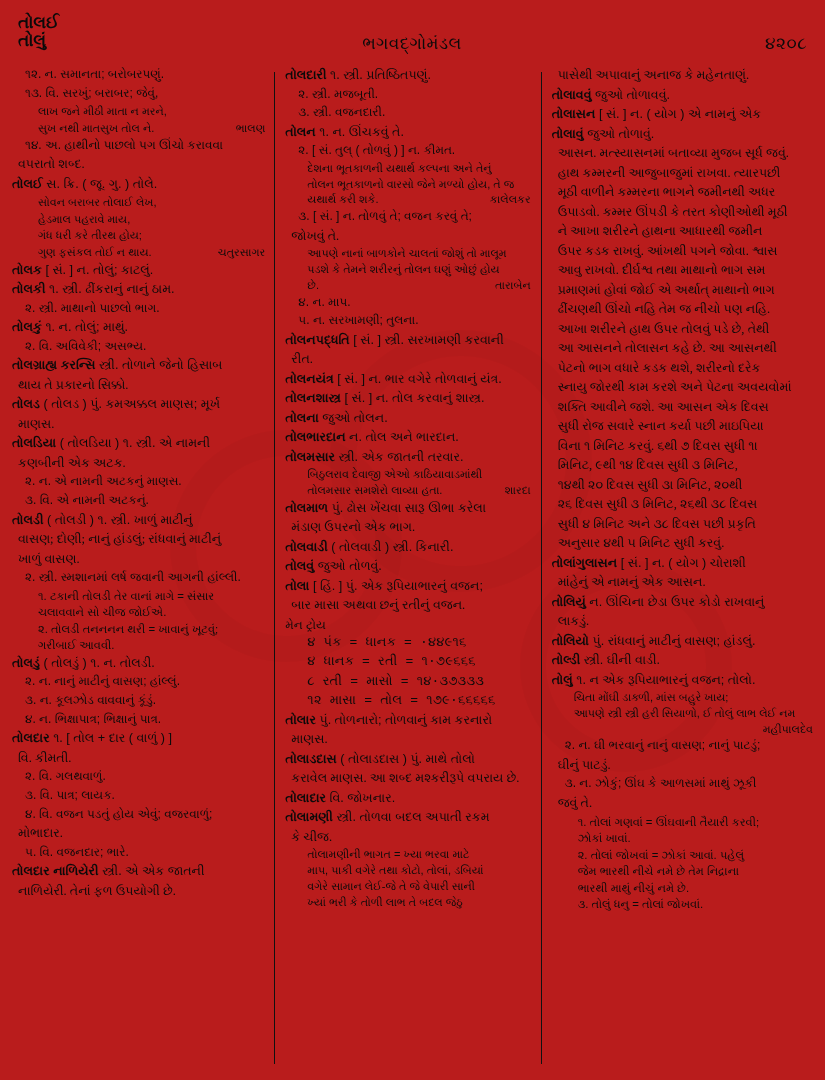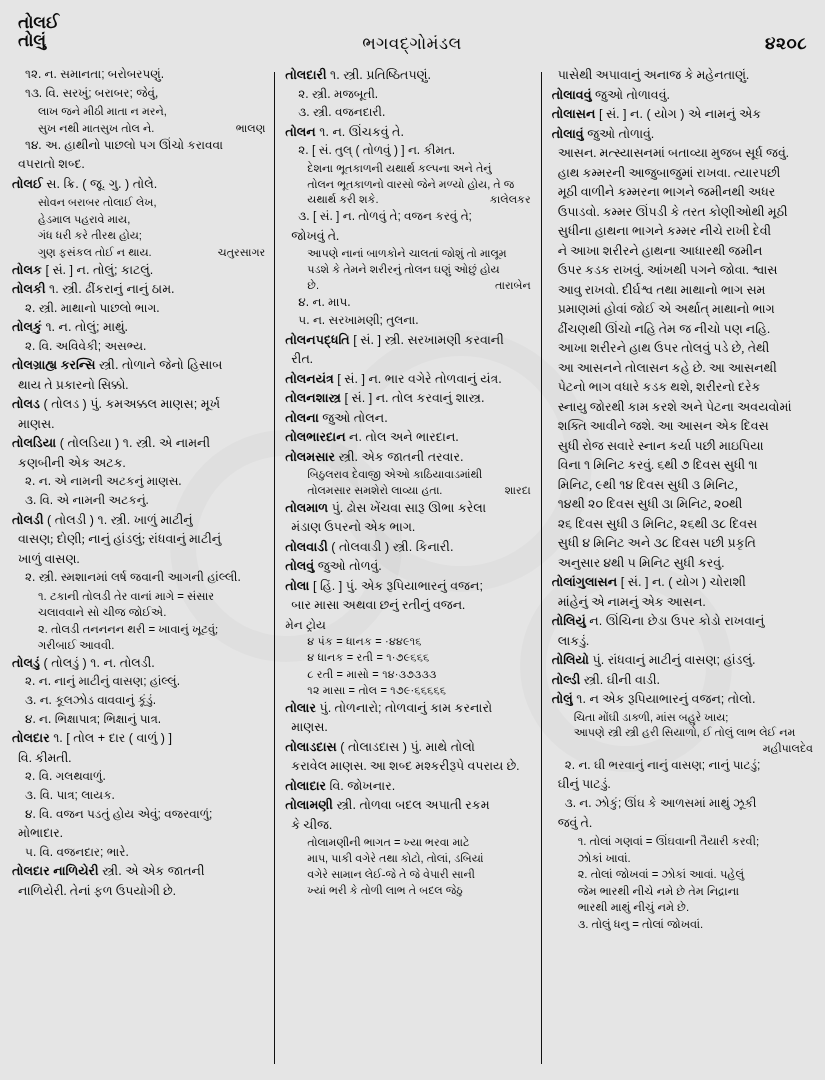--- a/index.html
+++ b/index.html
@@ -16,21 +16,21 @@
     position: relative;
     overflow: hidden;
   }
 
   .page {
     width: 825px;
     height: 1080px;
     box-sizing: border-box;
     padding: 14px 12px 6px 12px;
     position: relative;
-    background: #e5e5e5;
+    background: #b91c1c;
   }
 
   
   .scan-blotch {
     position: absolute;
     border-radius: 50%;
     background: transparent;
     border: 26px solid rgba(0,0,0,0.022);
     pointer-events: none;
   }
@@ -58,21 +58,21 @@
     letter-spacing: -0.2px;
   }
   .hdr-title {
     font-size: 17px;
     font-weight: normal;
     margin-top: 20px;
     letter-spacing: 0.3px;
   }
   .hdr-page {
     font-size: 17px;
-    font-weight: bold;
+    font-weight: normal;
     margin-top: 20px;
     letter-spacing: 0.5px;
   }
 
   
   .columns {
     display: flex;
     height: 1002px;
     box-sizing: border-box;
   }
@@ -142,25 +142,26 @@
     text-align: justify;
   }
 
   .table-title {
     text-align: left;
     font-size: 12px;
     font-weight: normal;
     margin: 3px 0 1px 0;
   }
   .table-row {
-    font-size: 11px;
+    font-size: 13px;
     line-height: 1.5;
     padding-left: 22px;
     margin: 0;
     letter-spacing: 0.2px;
+    font-family: Liberation Mono, monospace;
   }
   .clearfix::after { content: ""; display: block; clear: both; }
 </style>
 </head>
 <body>
 
 <div class="page">
 
   <div class="scan-blotch blotch-a"></div>
   <div class="scan-blotch blotch-b"></div>
@@ -275,21 +276,20 @@
     <div class="col-rule"></div>
     <div class="col col-3">
         <p class="cont">પાસેથી અપાવાનું અનાજ કે મહેનતાણું.</p>
         <p class="entry clearfix"><span class="hw">તોલાવવું</span><span> જુઓ તોળાવવું.</span></p>
         <p class="entry clearfix"><span class="hw">તોલાસન</span><span> [ સં. ] ન. ( યોગ ) એ નામનું એક</span></p>
         <p class="entry clearfix"><span class="hw">તોલાવું</span><span> જુઓ તોળાવું.</span></p>
         <p class="cont">આસન. મત્સ્યાસનમાં બતાવ્યા મુજબ સૂર્ધ જવું.</p>
         <p class="cont">હાથ કમ્મરની આજુબાજુમાં રાખવા. ત્યારપછી</p>
         <p class="cont">મૂઠી વાળીને કમ્મરના ભાગને જમીનથી  અધર</p>
         <p class="cont">ઉપાડવો. કમ્મર ઊંપડી કે તરત કોણીઓથી મૂઠી</p>
-        <p class="cont">સુધીના હાથના ભાગને કમ્મર નીચે રાખી દેવી</p>
         <p class="cont">ને આખા શરીરને હાથના આધારથી જમીન</p>
         <p class="cont">ઉપર કડક રાખવું. આંખથી પગને જોવા. શ્વાસ</p>
         <p class="cont">આવુ રાખવો. દીર્ઘશ્વ તથા માથાનો ભાગ સમ</p>
         <p class="cont">પ્રમાણમાં હોવાં જોઈ એ અર્થાત્ માથાનો ભાગ</p>
         <p class="cont">ઢીંચણથી ઊંચો નહિ તેમ જ નીચો પણ નહિ.</p>
         <p class="cont">આખા શરીરને હાથ ઉપર તોલવું પડે છે, તેથી</p>
         <p class="cont">આ આસનને તોલાસન કહે છે. આ આસનથી</p>
         <p class="cont">પેટનો ભાગ વધારે કડક થશે, શરીરનો દરેક</p>
         <p class="cont">સ્નાયુ જોરથી કામ કરશે અને પેટના અવયવોમાં</p>
         <p class="cont">શક્તિ આવીને જશે. આ આસન એક દિવસ</p>

